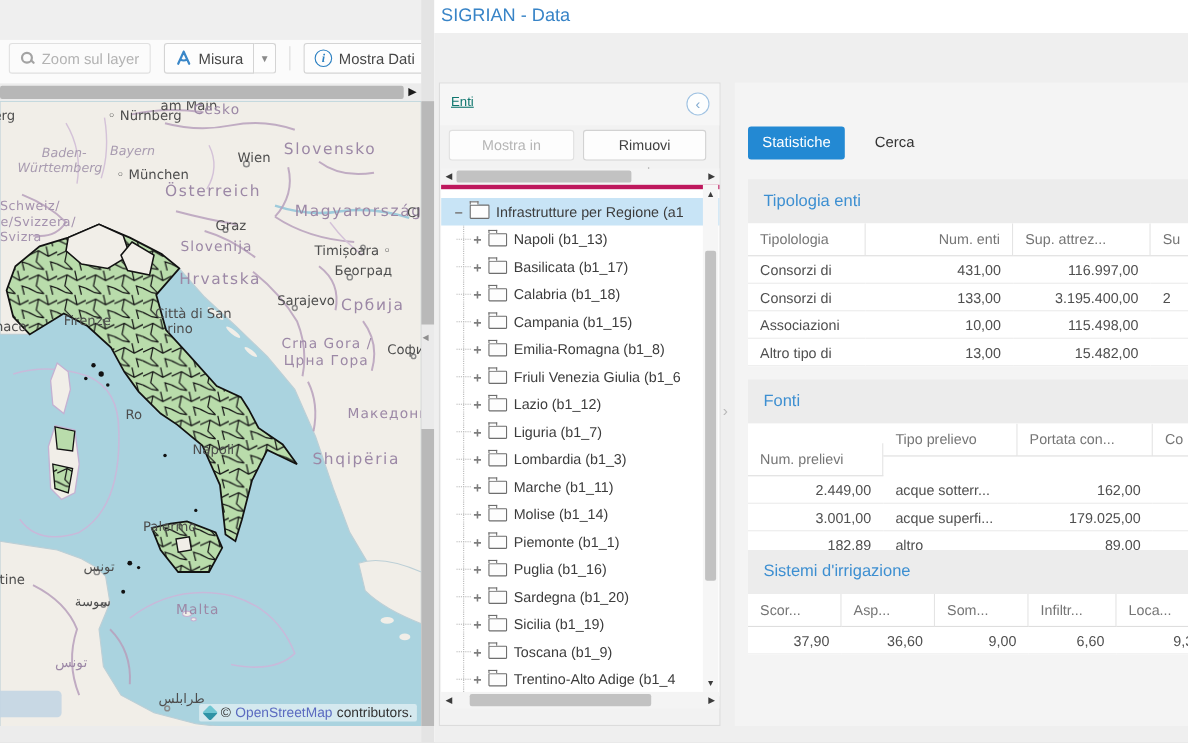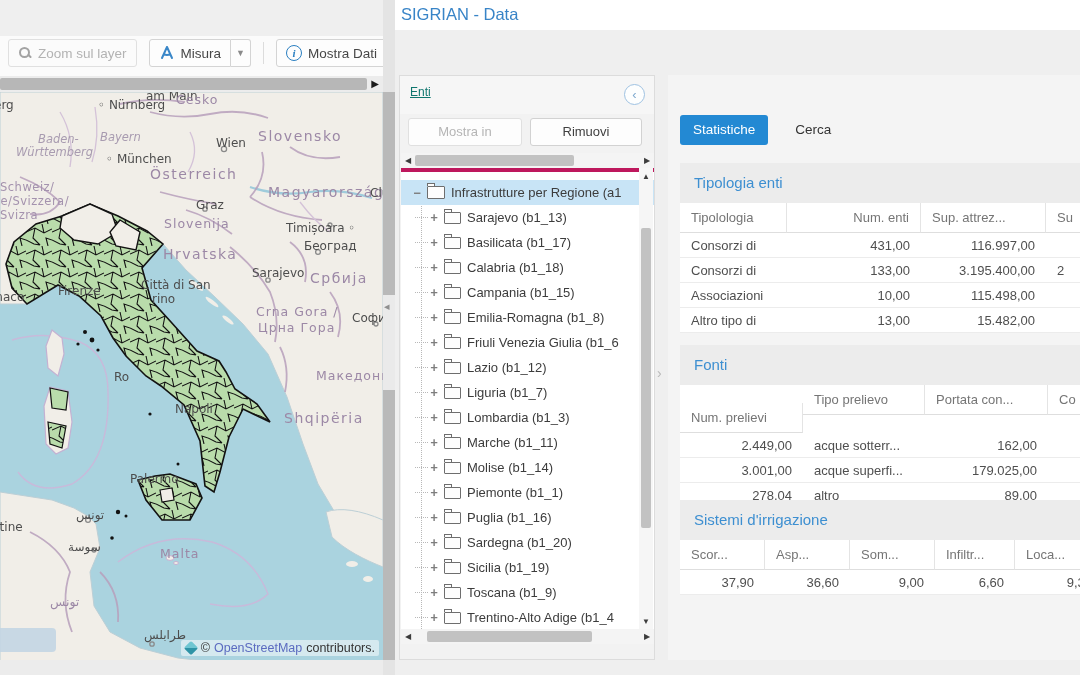--- a/index.html
+++ b/index.html
@@ -319,21 +319,21 @@
               <span class="expander"></span>
               <span class="folder" style="width:16px;height:11px;"></span>
               <span>Infrastrutture per Regione (a1</span>
             </div>
             <div>
 
                 <div class="tree-item child">
                   <span class="elbow"></span>
                   <span class="expander"></span>
                   <span class="folder"></span>
-                  <span>Sarajevo (b1_13)</span>
+                  <span>Napoli (b1_13)</span>
                 </div>
 
                 <div class="tree-item child">
                   <span class="elbow"></span>
                   <span class="expander"></span>
                   <span class="folder"></span>
                   <span>Basilicata (b1_17)</span>
                 </div>
 
                 <div class="tree-item child">
@@ -523,21 +523,21 @@
               <div class="t-cell a-r" style="width: 123px;">162,00</div>
               <div class="t-cell a-l" style="width: 120px;"></div>
             </div>
             <div class="t-row">
               <div class="t-cell a-r" style="width: 123px;">3.001,00</div>
               <div class="t-cell a-l" style="width: 122px;">acque superfi...</div>
               <div class="t-cell a-r" style="width: 123px;">179.025,00</div>
               <div class="t-cell a-l" style="width: 120px;"></div>
             </div>
             <div class="t-row">
-              <div class="t-cell a-r" style="width: 123px;">278,04</div>
+              <div class="t-cell a-r" style="width: 123px;">182,89</div>
               <div class="t-cell a-l" style="width: 122px;">altro</div>
               <div class="t-cell a-r" style="width: 123px;">89,00</div>
               <div class="t-cell a-l" style="width: 120px;"></div>
             </div>
           </div>
 
         <div class="section-band" style="top:425px;">
           <span class="section-title">Sistemi d'irrigazione</span>
         </div>
         <div class="s-table" style="top:465px;">

